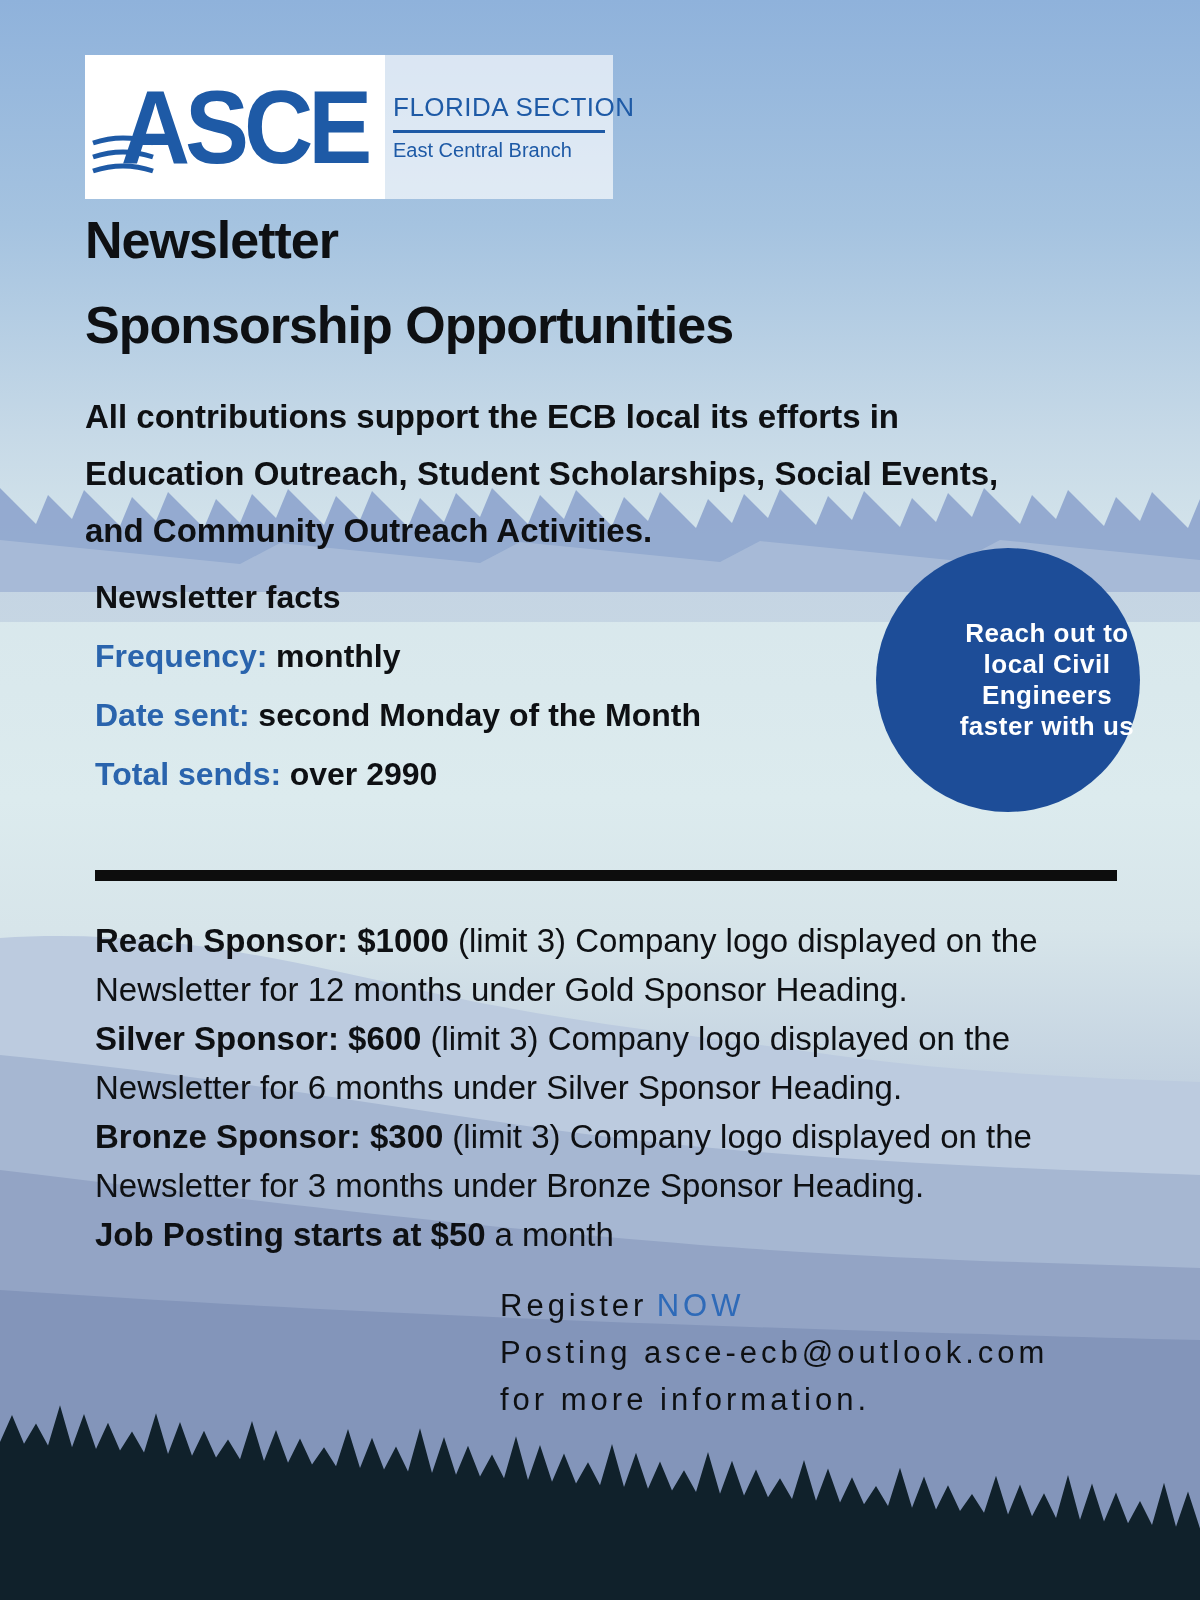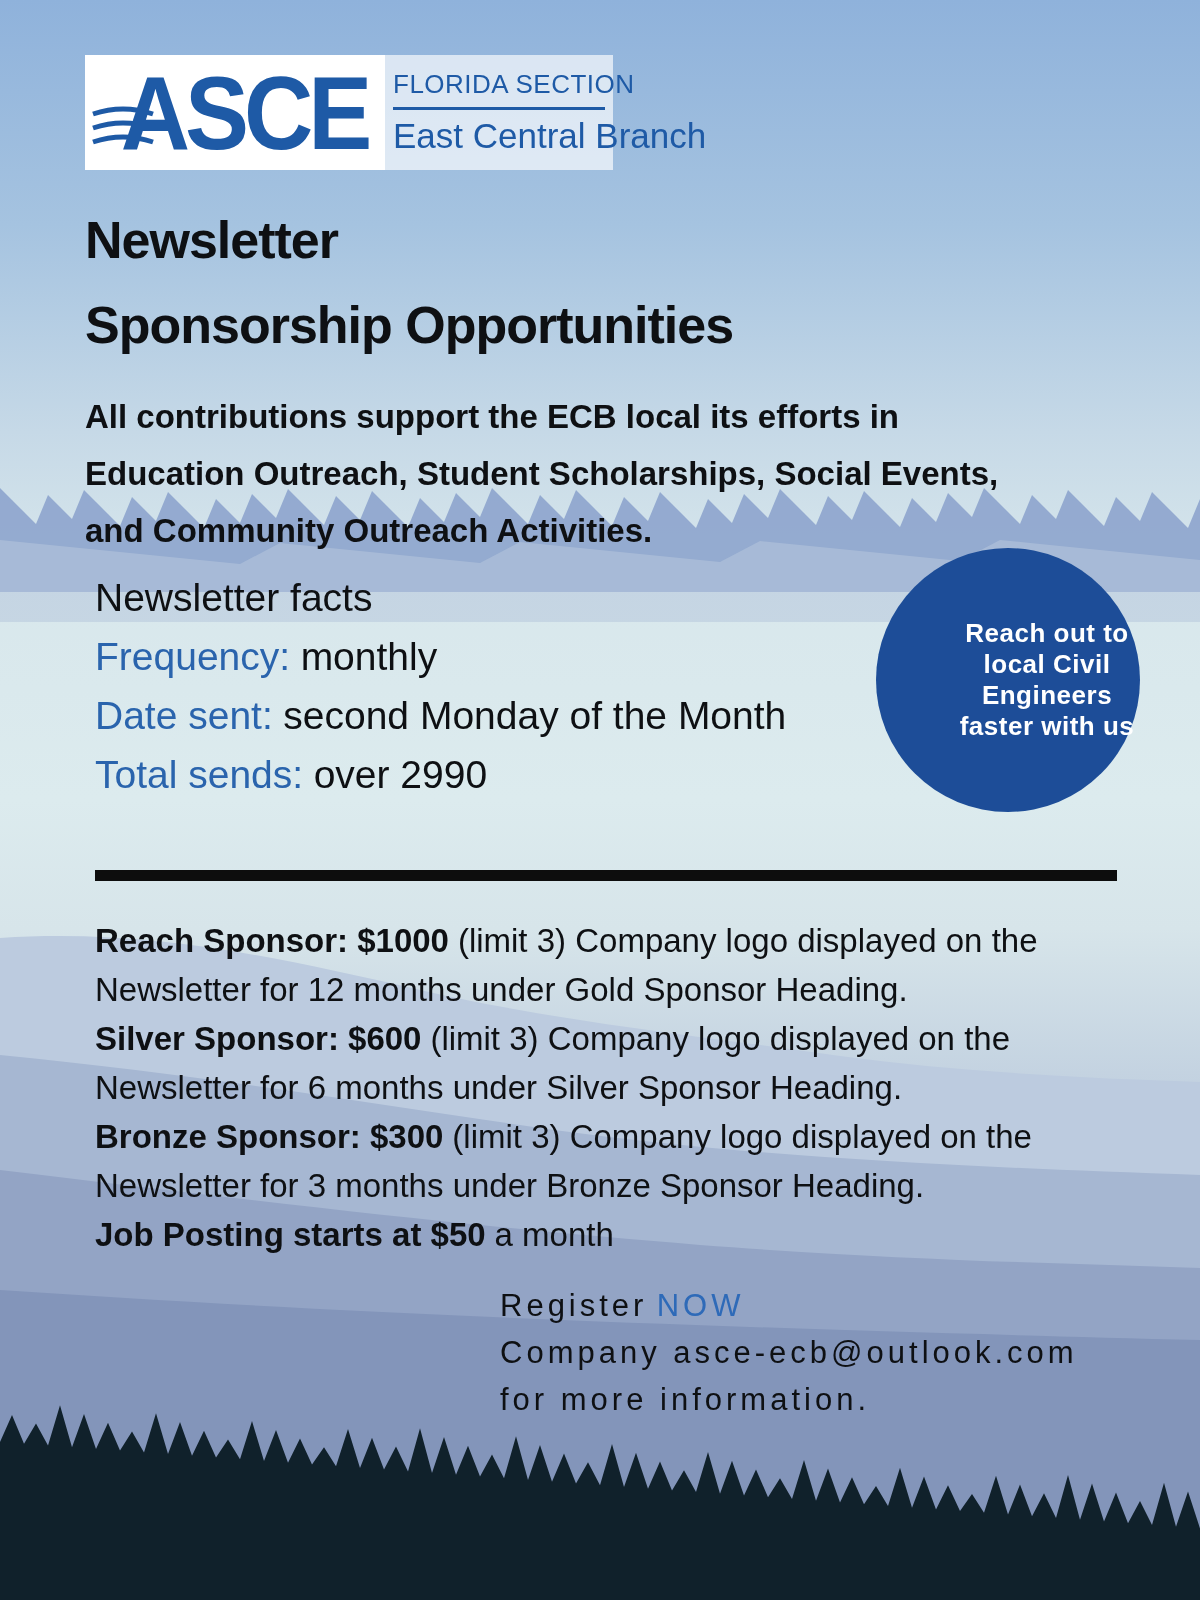--- a/index.html
+++ b/index.html
@@ -14,21 +14,21 @@
   .bg-gradient{
     position:absolute;inset:0;z-index:0;
     background:linear-gradient(180deg,
       #8fb2db 0%, #a5c3e0 14%, #c6d9e7 27%, #d8e7ec 36%,
       #dcebee 50%, #d7e5ea 58%, #c2d1e0 68%, #aabcd4 78%,
       #97a9c8 88%, #8a9cc0 100%);
   }
   .bg-art{position:absolute;inset:0;z-index:1;}
   
   .logo{
-    position:absolute;left:85px;top:55px;height:115px;z-index:3;
+    position:absolute;left:85px;top:55px;height:144px;z-index:3;
     display:flex;align-items:stretch;
   }
   .logo-left{
     position:relative;background:#ffffff;width:300px;
     display:flex;align-items:center;justify-content:center;
   }
   .logo-acronym{
     font-weight:bold;color:var(--logo-blue,#1e5aa6);
     font-size:96px;letter-spacing:-5px;
     transform:scaleY(1.08);line-height:1;
@@ -39,37 +39,37 @@
     background:rgba(255,255,255,0.66);width:212px;
     display:flex;flex-direction:column;justify-content:center;
     padding:0 8px;
   }
   .logo-section{
     color:var(--logo-blue,#1e5aa6);font-size:26px;letter-spacing:0.5px;
     border-bottom:3px solid var(--logo-blue,#1e5aa6);
     padding-bottom:7px;white-space:nowrap;
   }
   .logo-branch{
-    color:var(--logo-blue,#1e5aa6);font-size:35px;
+    color:var(--logo-blue,#1e5aa6);font-size:20px;
     padding-top:6px;white-space:nowrap;
   }
   
   .title{
     position:absolute;left:85px;top:198px;z-index:3;
     font-size:52px;font-weight:bold;letter-spacing:-1px;line-height:85px;
   }
   
   .intro{
     position:absolute;left:85px;top:388px;width:1060px;z-index:3;
     font-size:33px;font-weight:bold;line-height:57px;
   }
   
   .facts{
     position:absolute;left:95px;top:568px;z-index:3;
-    font-size:39px;line-height:59px;font-weight:400;
+    font-size:32px;line-height:59px;font-weight:700;
   }
   .fact-label{color:var(--label-blue,#2a64ad);margin-right:0.27em;margin-top:31px;}
   
   .badge{
     position:absolute;left:876px;top:548px;width:264px;height:264px;z-index:4;
     border-radius:50%;background:var(--badge-blue,#1d4d98);
     display:flex;align-items:center;justify-content:flex-end;
     text-align:center;
   }
   .badge-text{
@@ -171,17 +171,17 @@
     </p>
     <p class="tier">
       <span class="tier-name">Job Posting starts at $50</span><span>a month</span>
     </p>
   </div>
 
   <div class="cta">
     <div>
       <span>Register</span><span class="cta-now">NOW</span>
     </div>
-    <div>Company asce-ecb@outlook.com</div>
+    <div>Posting asce-ecb@outlook.com</div>
     <div>for more information.</div>
   </div>
 
 </div>
 
 </body></html>

